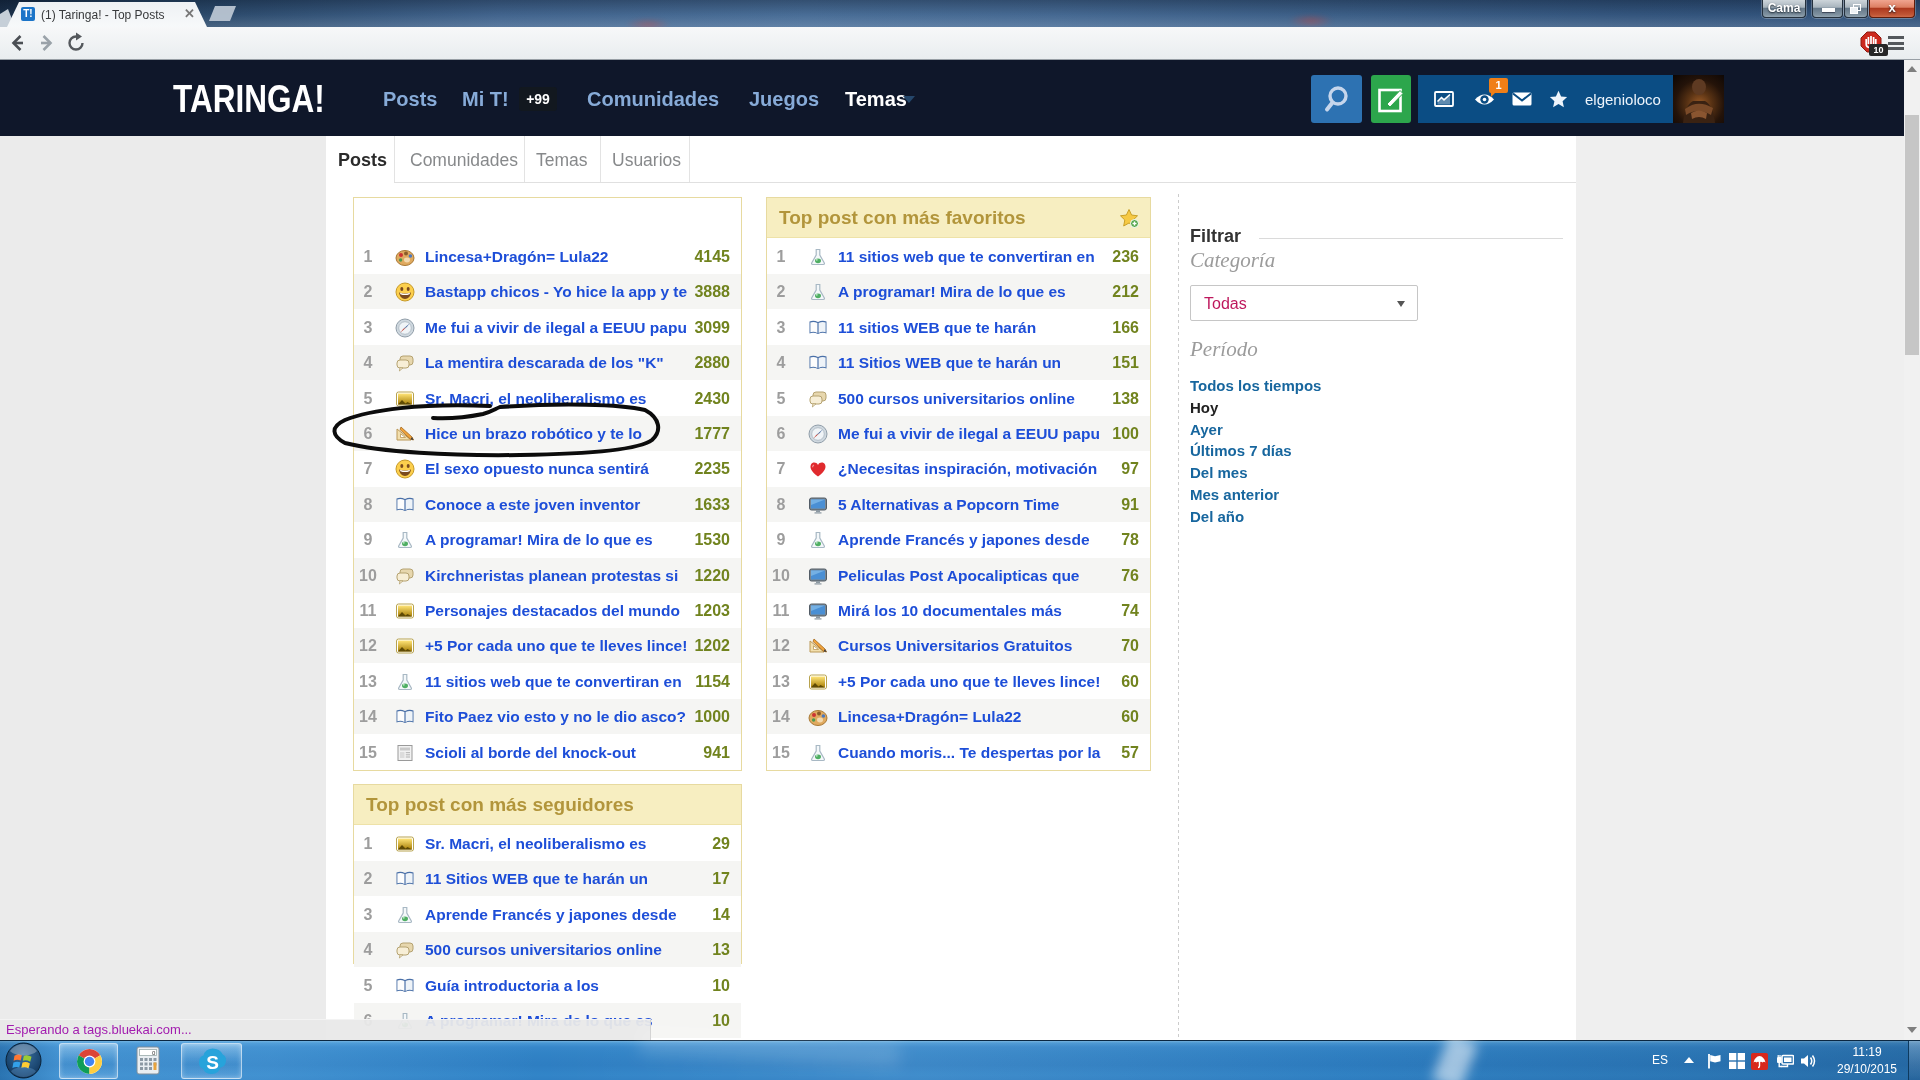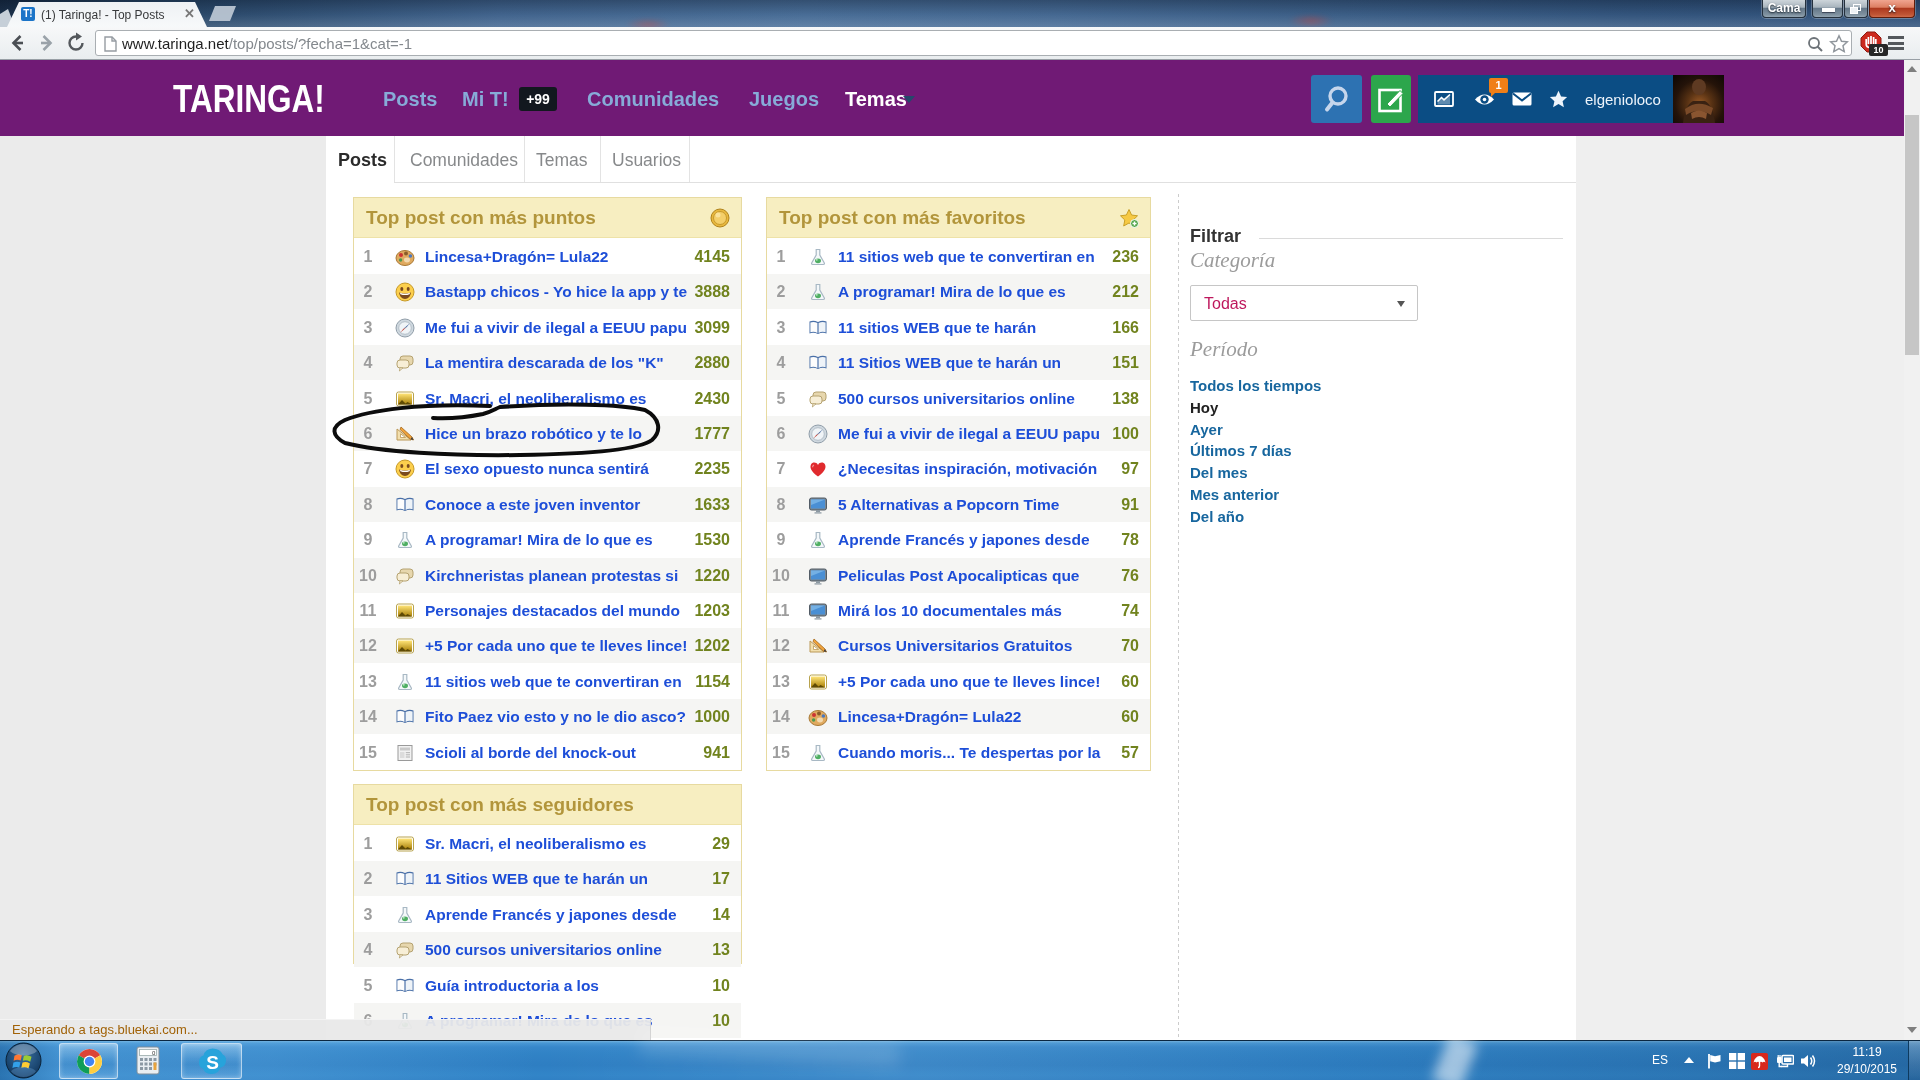--- a/index.html
+++ b/index.html
@@ -32,21 +32,21 @@
 .maxsq{position:absolute;width:8px;height:7px;border:1.5px solid #fff;background:transparent;}
 
 #toolbar{position:absolute;left:0;top:27px;width:1920px;height:33px;
 background:linear-gradient(180deg,#f7f8f9,#e9edef);border-bottom:1px solid #989fa5;}
 #omnibox{position:absolute;left:95px;top:3px;width:1757px;height:26px;background:#fff;
 border:1px solid #a9aeb2;border-radius:3px;}
 #urltext{position:absolute;left:26px;top:4px;font-size:15px;color:#2b2b2b;}
 #urltext span{color:#83888d;}
 
 #page{position:absolute;left:0;top:60px;width:1904px;height:980px;background:#fff;overflow:hidden;}
-#bluehead{position:absolute;left:0;top:0;width:1904px;height:76px;background:#701a75;}
+#bluehead{position:absolute;left:0;top:0;width:1904px;height:76px;background:#0f172a;}
 #logo{position:absolute;left:173px;top:18px;font-size:38px;font-weight:bold;color:#fff;
 letter-spacing:0px;transform:scale(0.83,1.0);transform-origin:0 50%;}
 .navitem{position:absolute;top:28px;font-size:20px;font-weight:bold;color:#87abd8;}
 #badge99{position:absolute;left:519px;top:27px;width:38px;height:24px;background:#12181f;border-radius:3px;
 color:#fff;font-size:14px;font-weight:bold;text-align:center;line-height:24px;}
 #topscaret{position:absolute;left:903px;top:36px;width:0;height:0;
 border-left:6px solid transparent;border-right:6px solid transparent;border-top:7px solid #25476b;}
 #searchbtn{position:absolute;left:1311px;top:15px;width:51px;height:48px;background:#2d72b2;border-radius:3px;}
 #greenbtn{position:absolute;left:1371px;top:15px;width:40px;height:48px;background:#2ca64c;border-radius:3px;}
 #darkpanel{position:absolute;left:1418px;top:15px;width:255px;height:48px;background:#0b4d84;}
@@ -88,21 +88,21 @@
 .slink{position:absolute;left:1190px;font-size:15px;font-weight:bold;color:#17669e;}
 #dashline{position:absolute;left:1178px;top:134px;width:1px;height:846px;
 background-image:linear-gradient(180deg,#ccc 50%,transparent 50%);background-size:1px 6px;}
 
 #vscroll{position:absolute;left:1904px;top:60px;width:16px;height:980px;background:#f1f1f1;}
 #vthumb{position:absolute;left:1px;top:55px;width:14px;height:240px;background:#c6c6c6;}
 .sarr{position:absolute;left:3px;width:0;height:0;border-left:5px solid transparent;border-right:5px solid transparent;}
 
 #status{position:absolute;left:0;top:1019px;width:651px;height:21px;background:rgba(233,233,233,.95);
 border-top:1px solid #f3f3f3;border-right:1px solid #cfcfcf;
-font-size:13px;color:#a16207;line-height:20px;padding-left:12px;}
+font-size:13px;color:#a21caf;line-height:20px;padding-left:6px;}
 
 #taskbar{position:absolute;left:0;top:1040px;width:1920px;height:40px;
 background:linear-gradient(180deg,#70b0df 0px,#4897d4 2px,#3787ca 6px,#3183c6 12px,#2e7ec2 24px,#3285c8 34px,#2f80c4 40px);
 border-top:1px solid #0b2741;}
 #tbshade{position:absolute;left:0;top:0;width:100%;height:100%;
 background:linear-gradient(90deg,rgba(12,45,80,.18) 0%,rgba(120,190,240,.25) 3%,rgba(120,190,240,.22) 14%,rgba(255,255,255,0) 28%,rgba(255,255,255,.07) 48%,rgba(10,40,75,.04) 70%,rgba(10,40,75,.15) 88%,rgba(10,40,75,.26) 100%);}
 #streak1{position:absolute;left:1440px;top:-4px;width:30px;height:50px;background:rgba(255,255,255,.55);
 transform:rotate(22deg);filter:blur(6px);}
 #streak2{position:absolute;left:640px;top:-6px;width:260px;height:26px;background:rgba(255,255,255,.14);
 transform:rotate(3deg);filter:blur(8px);}
@@ -232,34 +232,20 @@
     <path d="M5.5 10 L15 10" stroke="#4b4f54" stroke-width="2.6"></path>
   </svg>
   <svg class="abs" style="left:36px;top:6px" width="20" height="20" viewBox="0 0 20 20">
     <path d="M7.5 3 L14.5 10 L7.5 17" stroke="#9aa2a9" stroke-width="2.6" fill="none"></path>
     <path d="M14.5 10 L5 10" stroke="#9aa2a9" stroke-width="2.6"></path>
   </svg>
   <svg class="abs" style="left:65px;top:5px" width="22" height="22" viewBox="0 0 22 22">
     <path d="M17.5 11 A6.5 6.5 0 1 1 11 4.5" stroke="#54585c" stroke-width="2.4" fill="none"></path>
     <path d="M11 0.5 L11 8.5 L17 4.5 Z" fill="#54585c"></path>
   </svg>
-  <div id="omnibox">
-    <svg class="abs" style="left:8px;top:5px" width="13" height="16" viewBox="0 0 13 16">
-      <path d="M1 1 L8 1 L12 5 L12 15 L1 15 Z" fill="#fff" stroke="#969ca2" stroke-width="1.4"></path>
-      <path d="M8 1 L8 5 L12 5" fill="none" stroke="#969ca2" stroke-width="1.4"></path>
-    </svg>
-    <div id="urltext"><b style="font-weight:normal;color:#1f1f1f">www.taringa.net</b><span>/top/posts/?fecha=1&amp;cat=-1</span></div>
-    <svg class="abs" style="left:1711px;top:5px" width="17" height="17" viewBox="0 0 17 17">
-      <circle cx="7" cy="7" r="5" stroke="#6d7378" stroke-width="1.8" fill="none"></circle>
-      <path d="M10.5 10.5 L15 15" stroke="#6d7378" stroke-width="2"></path>
-    </svg>
-    <svg class="abs" style="left:1733px;top:3px" width="20" height="20" viewBox="0 0 20 20">
-      <path d="M10 1.8 L12.5 7.2 L18.4 7.8 L14 11.8 L15.2 17.6 L10 14.6 L4.8 17.6 L6 11.8 L1.6 7.8 L7.5 7.2 Z" fill="none" stroke="#90969c" stroke-width="1.5"></path>
-    </svg>
-  </div>
   <svg class="abs" style="left:1860px;top:4px" width="22" height="22" viewBox="0 0 22 22">
     <path d="M7 1 L15 1 L21 7 L21 15 L15 21 L7 21 L1 15 L1 7 Z" fill="#cc2a1e" stroke="#8e1a10" stroke-width="1"></path>
     <path d="M11 5 L11 13 M8.4 6 L8.4 13 M13.6 6 L13.6 13 M6.2 8 L6.2 13 Q6.2 16 9 16.5 L13 16.5 Q15.8 16 15.8 13 L15.8 8" stroke="#fff" stroke-width="1.7" fill="none"></path>
   </svg>
   <div class="abs" style="left:1869px;top:17px;width:19px;height:12px;background:#262626;border-radius:2px;color:#fff;font-size:9px;font-weight:bold;text-align:center;line-height:12px;">10</div>
   <div class="abs" style="left:1888px;top:9px;width:16px;height:3px;background:#54585c;"></div>
   <div class="abs" style="left:1888px;top:14.5px;width:16px;height:3px;background:#54585c;"></div>
   <div class="abs" style="left:1888px;top:20px;width:16px;height:3px;background:#54585c;"></div>
 </div>
 
@@ -324,26 +310,20 @@
     <div class="ptab" style="left:286px;">Usuarios</div>
     <div class="tsep" style="left:68px;"></div>
     <div class="tsep" style="left:198px;"></div>
     <div class="tsep" style="left:274px;"></div>
     <div class="tsep" style="left:363px;"></div>
   </div>
   <div id="tabline"></div>
   <div id="dashline"></div>
 
   <div class="tbl" id="tbl1" style="left:353px;top:137px;width:389px;height:574px;">
-      <div class="thead">
-        <div class="ht">Top post con más puntos</div>
-        <svg class="abs" style="right:11px;top:10px" width="20" height="20">
-          <use href="#i-coin"></use>
-        </svg>
-      </div>
       <div class="row" style="top:41.0px;">
         <div class="rk">1</div>
         <svg class="ic">
           <use href="#i-pal"></use>
         </svg>
         <div class="tt">Lincesa+Dragón= Lula22</div>
         <div class="sc">4145</div>
       </div>
       <div class="row alt" style="top:76.4px;">
         <div class="rk">2</div>

